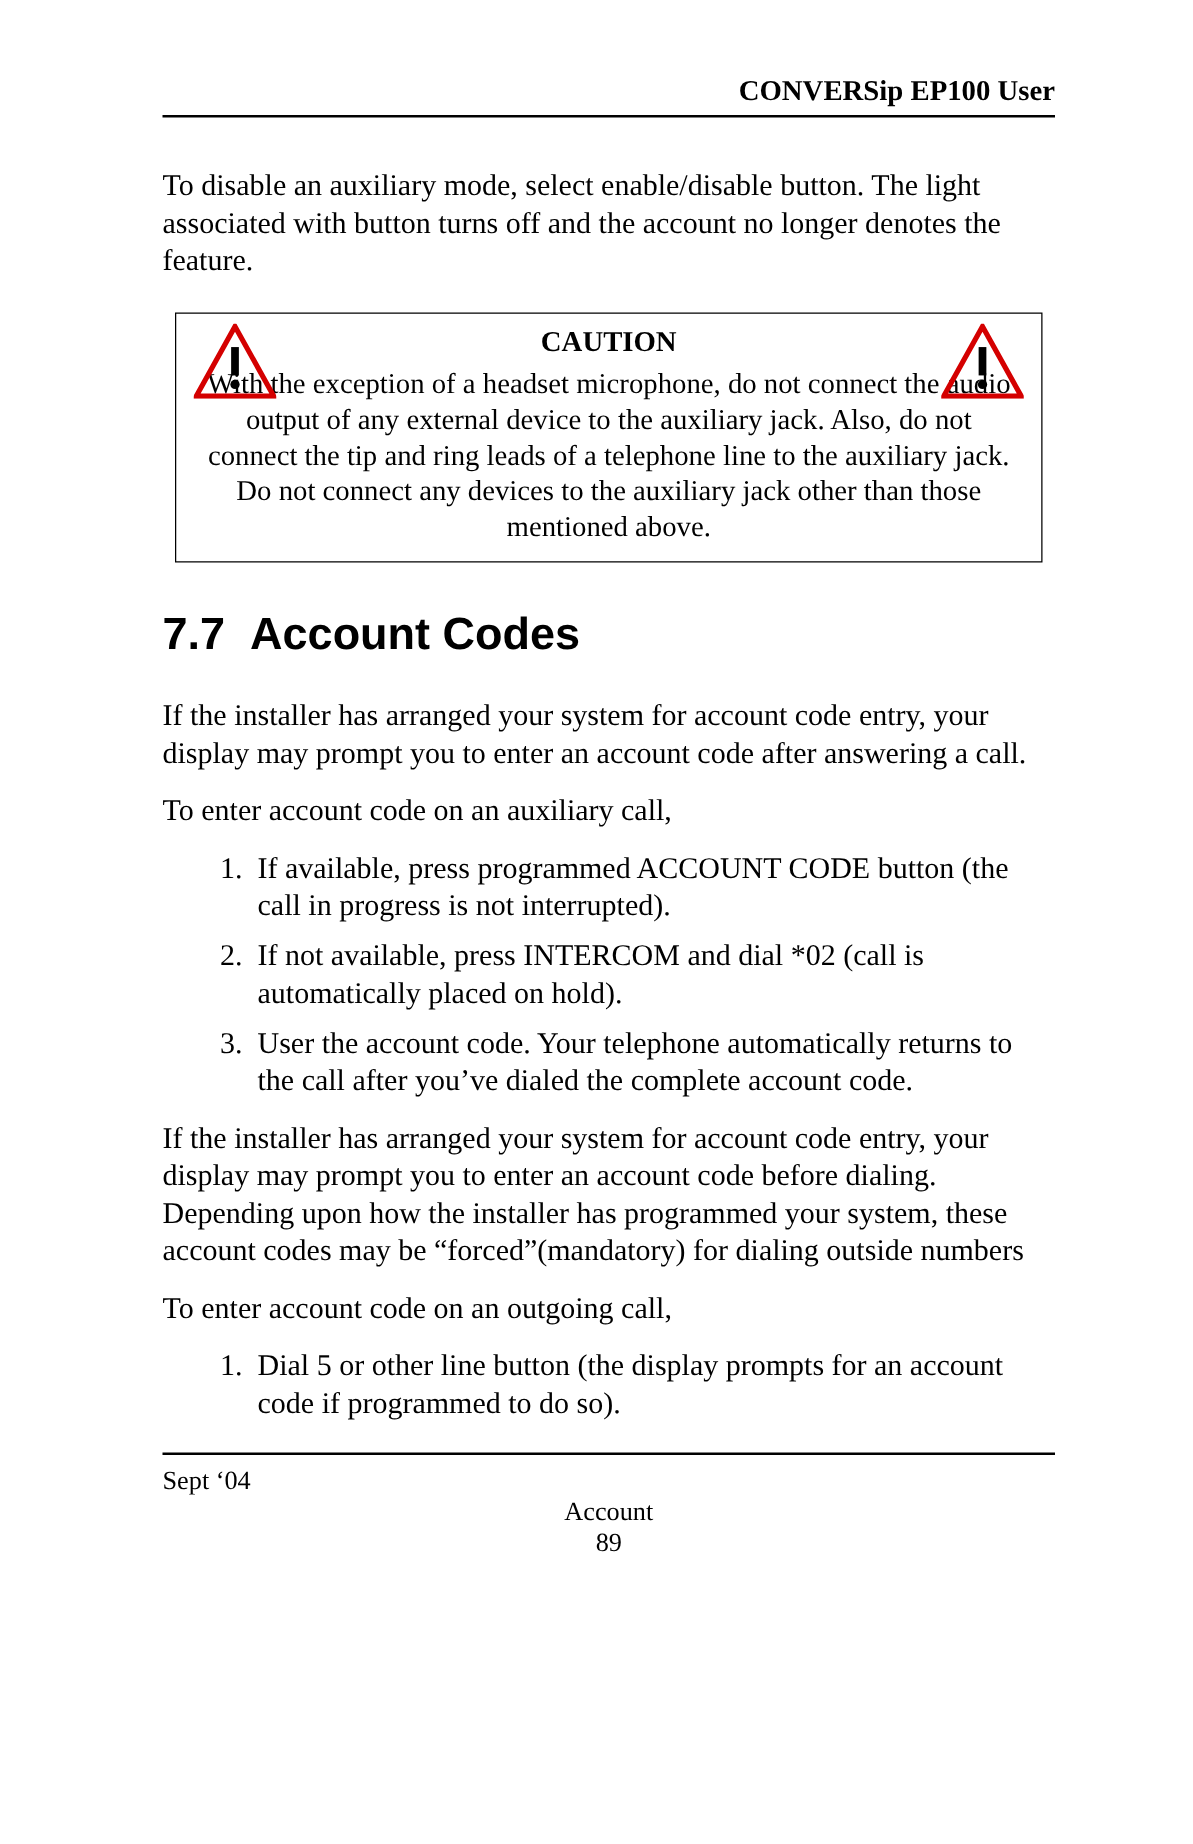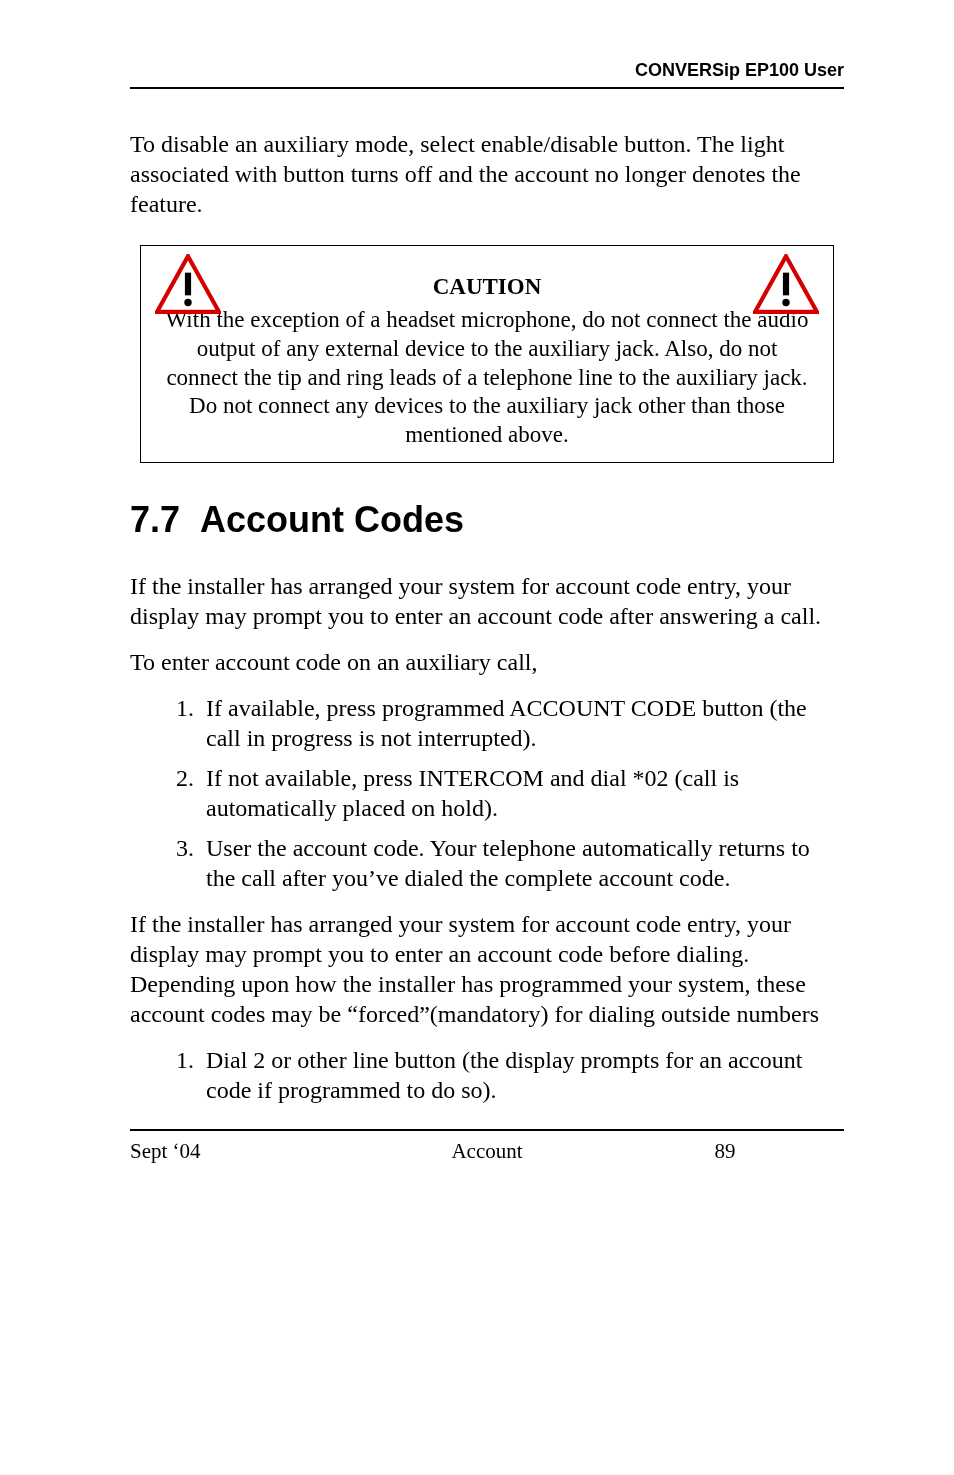--- a/index.html
+++ b/index.html
@@ -14,33 +14,33 @@
     padding: 60px 110px 40px 130px;
     box-sizing: border-box;
   }
   .header-row {
     border-bottom: 2px solid #000;
     padding-bottom: 6px;
     margin-bottom: 40px;
   }
   .header-right {
     text-align: right;
-    font-family: Liberation Sans, sans-serif;
+    font-family: Liberation Serif, serif;
     font-weight: bold;
-    font-size: 18px;
+    font-size: 23px;
   }
   .body-para {
     font-size: 24px;
     line-height: 1.25;
     margin: 16px 0;
   }
   .caution-box {
     border: 1.5px solid #000;
     margin: 26px 10px 36px 10px;
-    padding: 28px 18px 12px 18px;
+    padding: 10px 18px 12px 18px;
     position: relative;
     text-align: center;
   }
   .caution-title {
     font-weight: bold;
     font-size: 23px;
     margin-bottom: 6px;
   }
   .caution-text {
     font-size: 23px;
@@ -71,20 +71,21 @@
     margin-bottom: 10px;
     padding-left: 6px;
   }
   .footer-row {
     border-top: 2px solid #000;
     margin-top: 24px;
     padding-top: 8px;
     display: flex;
     justify-content: space-between;
     font-size: 21px;
+    flex-direction: column;
   }
   .footer-left { text-align: left; flex:1; }
   .footer-center { text-align: center; flex:1; }
   .footer-right { text-align: center; flex:1; }
 </style>
 </head>
 <body>
 
 <div class="page">
 
@@ -122,23 +123,24 @@
   <p class="body-para">To enter account code on an auxiliary call,</p>
 
   <ol class="num-list">
     <li>If available, press programmed ACCOUNT CODE button (the call in progress is not interrupted).</li>
     <li>If not available, press INTERCOM and dial *02  (call is automatically placed on hold).</li>
     <li>User the account code.  Your telephone automatically returns to the call after you’ve dialed the complete account code.</li>
   </ol>
 
   <p class="body-para">If the installer has arranged your system for account code entry, your display may prompt you to enter an account code before dialing.  Depending upon how the installer has programmed your system, these account codes may be “forced”(mandatory) for dialing outside numbers</p>
 
+  <p class="body-para">To enter account code on an outgoing call,</p>
 
   <ol class="num-list">
-    <li>Dial 2 or other line button (the display prompts for an account code if programmed to do so).</li>
+    <li>Dial 5 or other line button (the display prompts for an account code if programmed to do so).</li>
   </ol>
 
   <div class="footer-row">
     <div class="footer-left">Sept ‘04</div>
     <div class="footer-center">Account</div>
     <div class="footer-right">89</div>
   </div>
 
 </div>
 

